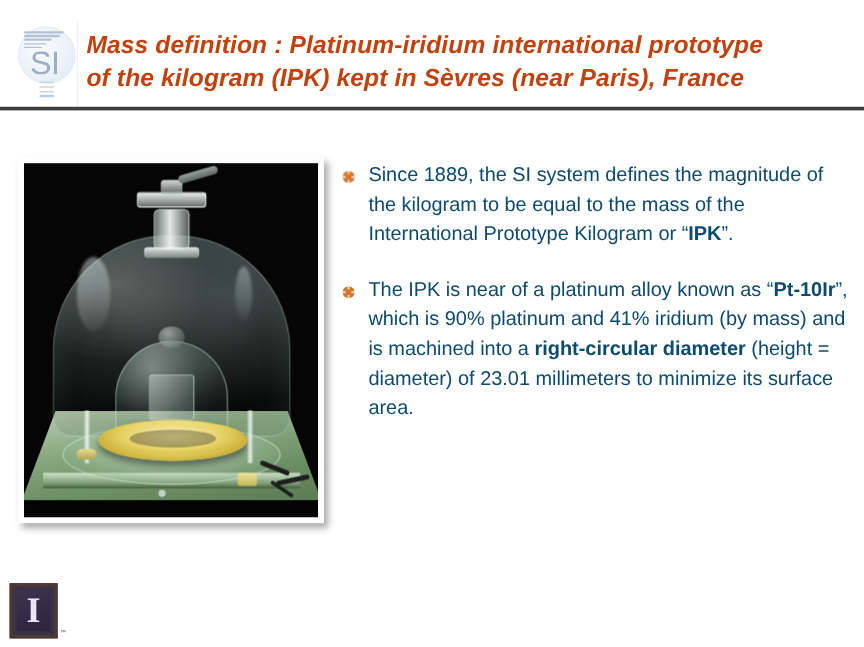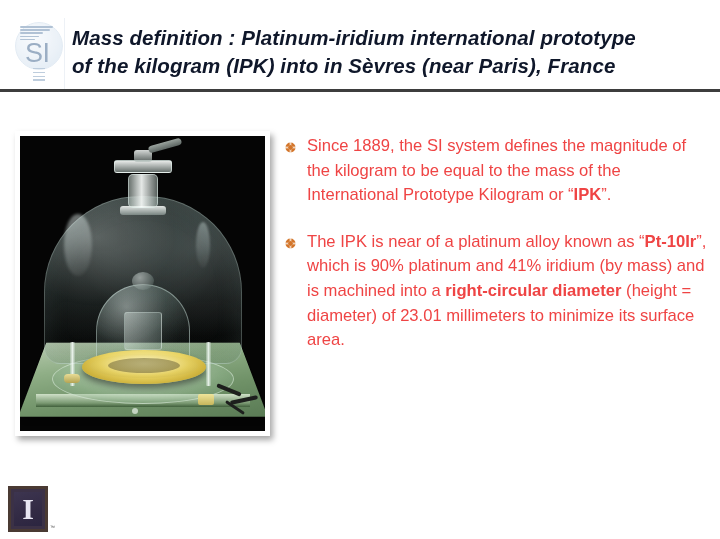--- a/index.html
+++ b/index.html
@@ -87,21 +87,21 @@
     position: absolute;
     left: 72px; top: 8px;
     width: 636px;
   }
   .title-line {
     font-family: "Liberation Sans", sans-serif;
     font-style: italic;
     font-weight: bold;
     font-size: 20.5px;
     line-height: 28px;
-    color: #0f172a;
+    color: #c2410c;
     white-space: nowrap;
     letter-spacing: 0.1px;
   }
   #header-rule {
     position: absolute;
     left: 0; top: 73px;
     width: 720px; height: 3px;
     background: #3d3d3d;
   }
 
@@ -315,21 +315,21 @@
     width: 11px; height: 11px;
     margin-top: 8px;
     margin-right: 11px;
   }
   .bullet-marker svg { display: block; }
   .bullet-text {
     flex: 1 1 auto;
     font-family: "Liberation Sans", sans-serif;
     font-size: 16.6px;
     line-height: 24.6px;
-    color: #ef4444;
+    color: #0c4a6e;
   }
   .bullet-text b { font-weight: bold; }
 
   
   #illinois-logo {
     position: absolute;
     left: 8px; top: 486px;
     width: 40px; height: 46px;
   }
   #illinois-logo .plate {
@@ -389,21 +389,21 @@
         <i></i>
           <i></i>
           <i></i>
           <i></i>
       </div>
       <div class="seam"></div>
     </div>
 
     <div id="title-block">
       <div class="title-line">Mass definition : Platinum-iridium international prototype</div>
-      <div class="title-line">of the kilogram (IPK) into in Sèvres (near Paris), France</div>
+      <div class="title-line">of the kilogram (IPK) kept in Sèvres (near Paris), France</div>
     </div>
 
     <div id="header-rule"></div>
   </div>
 
   <div id="photo-frame">
     <div id="photo">
       <div class="pl-plate"></div>
       <div class="pl-plate-edge"></div>
       <div class="pl-disc"></div>

